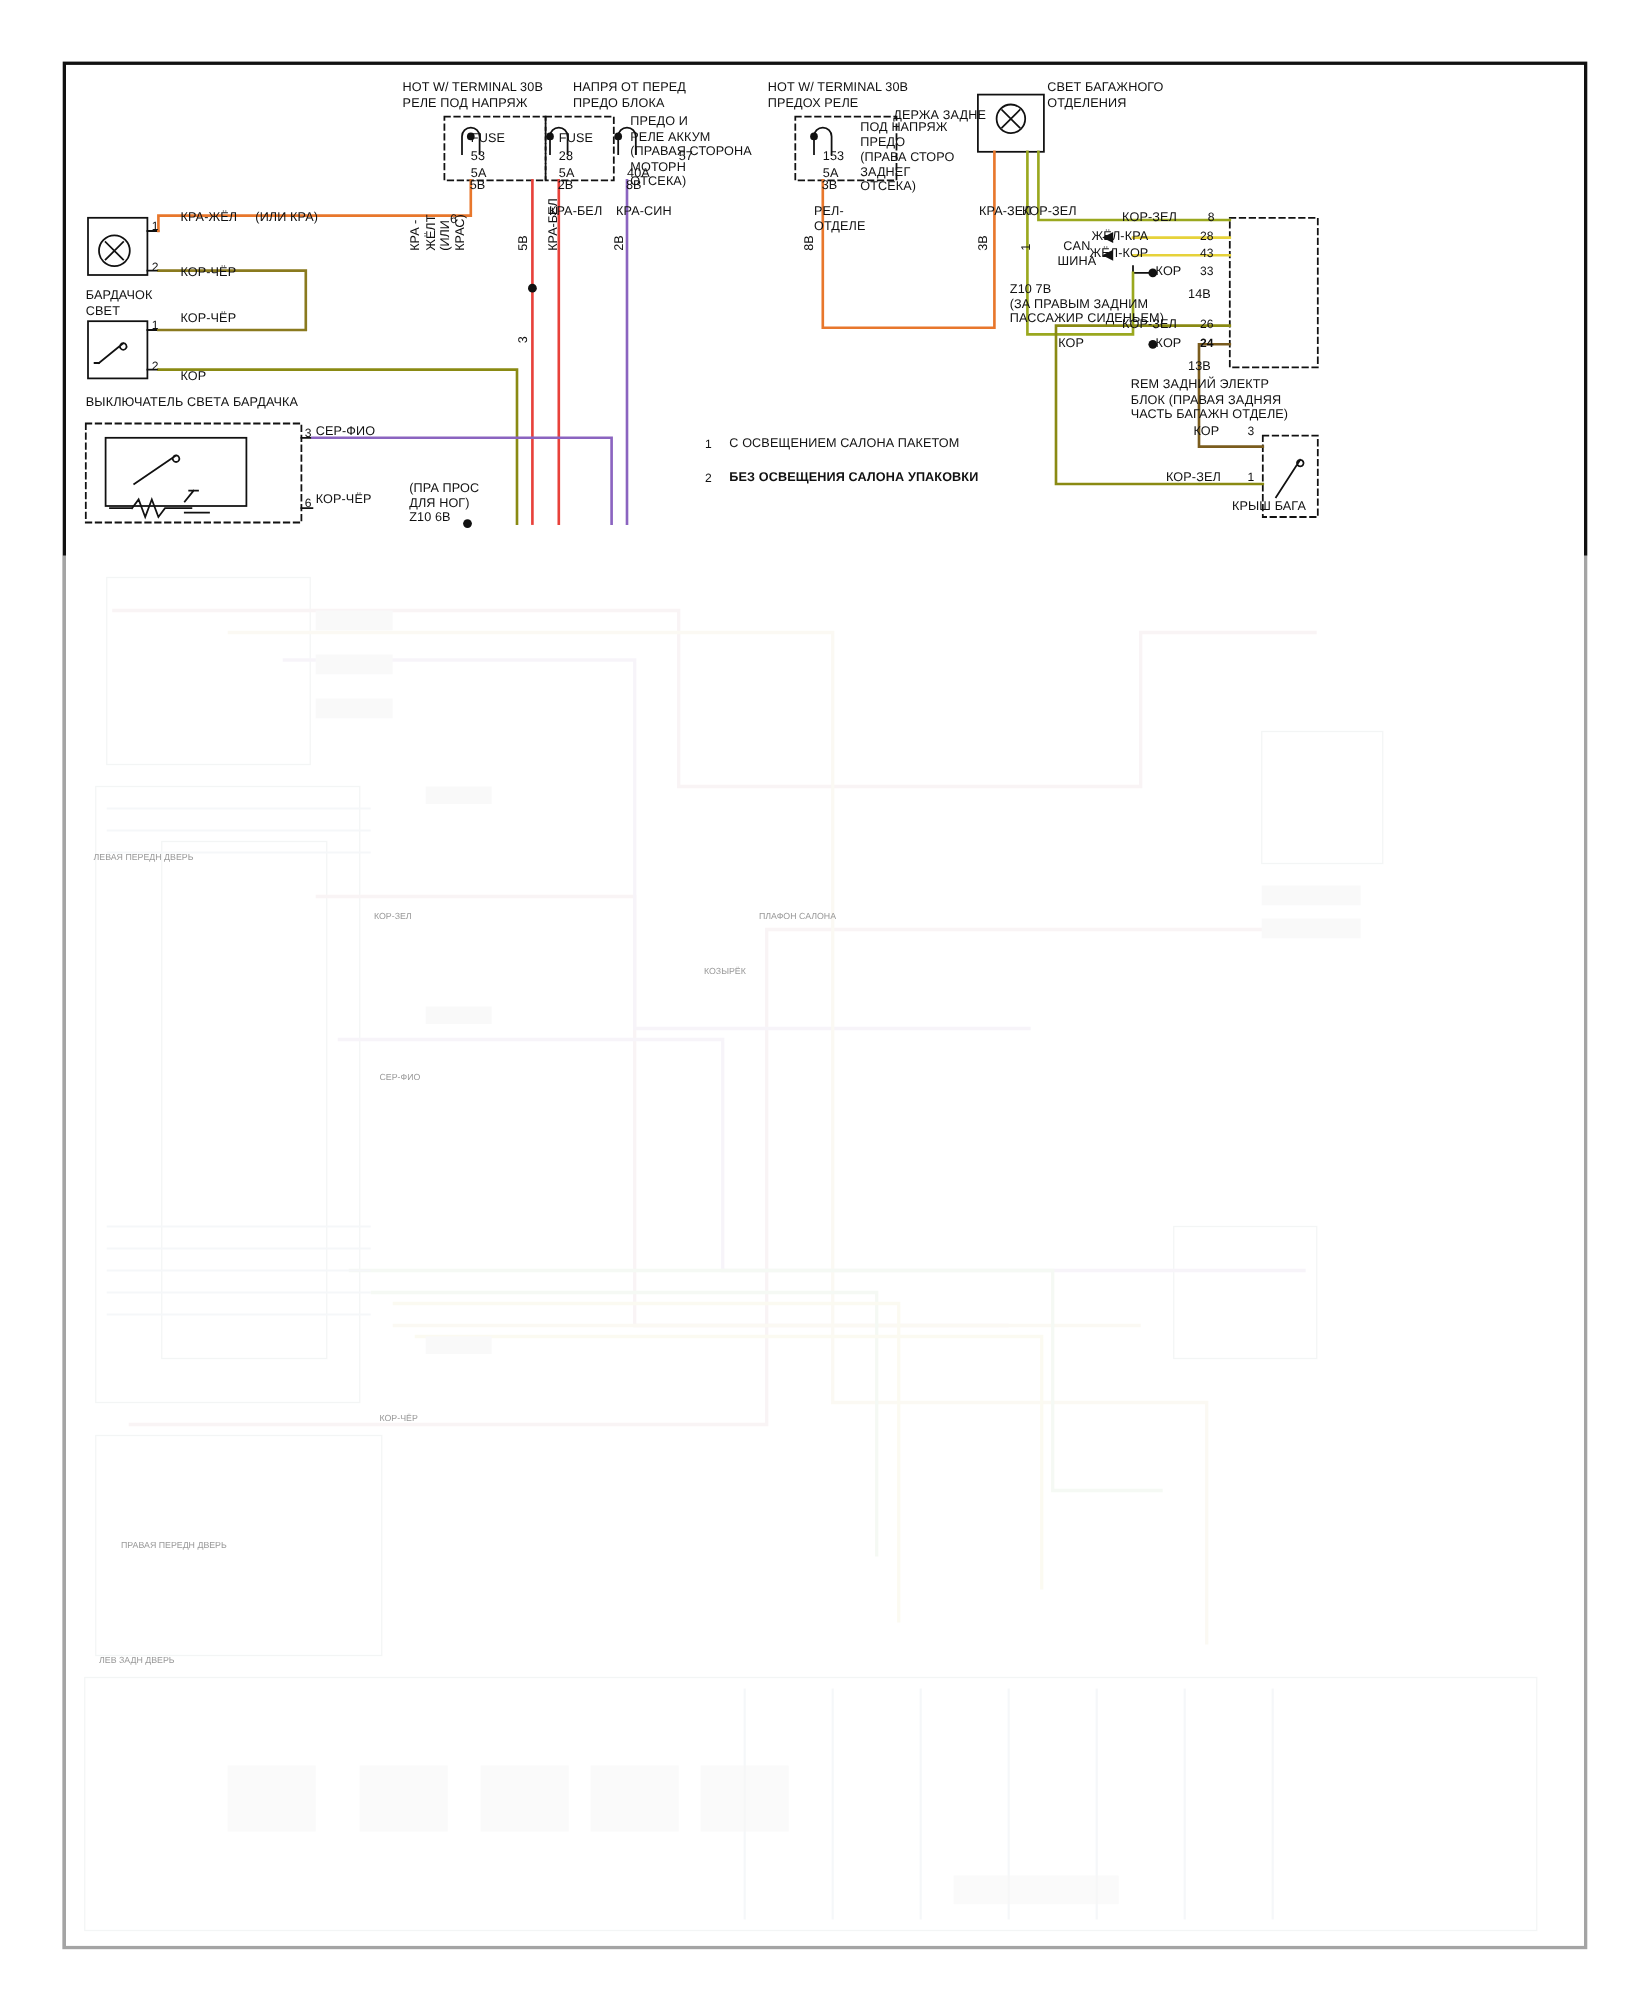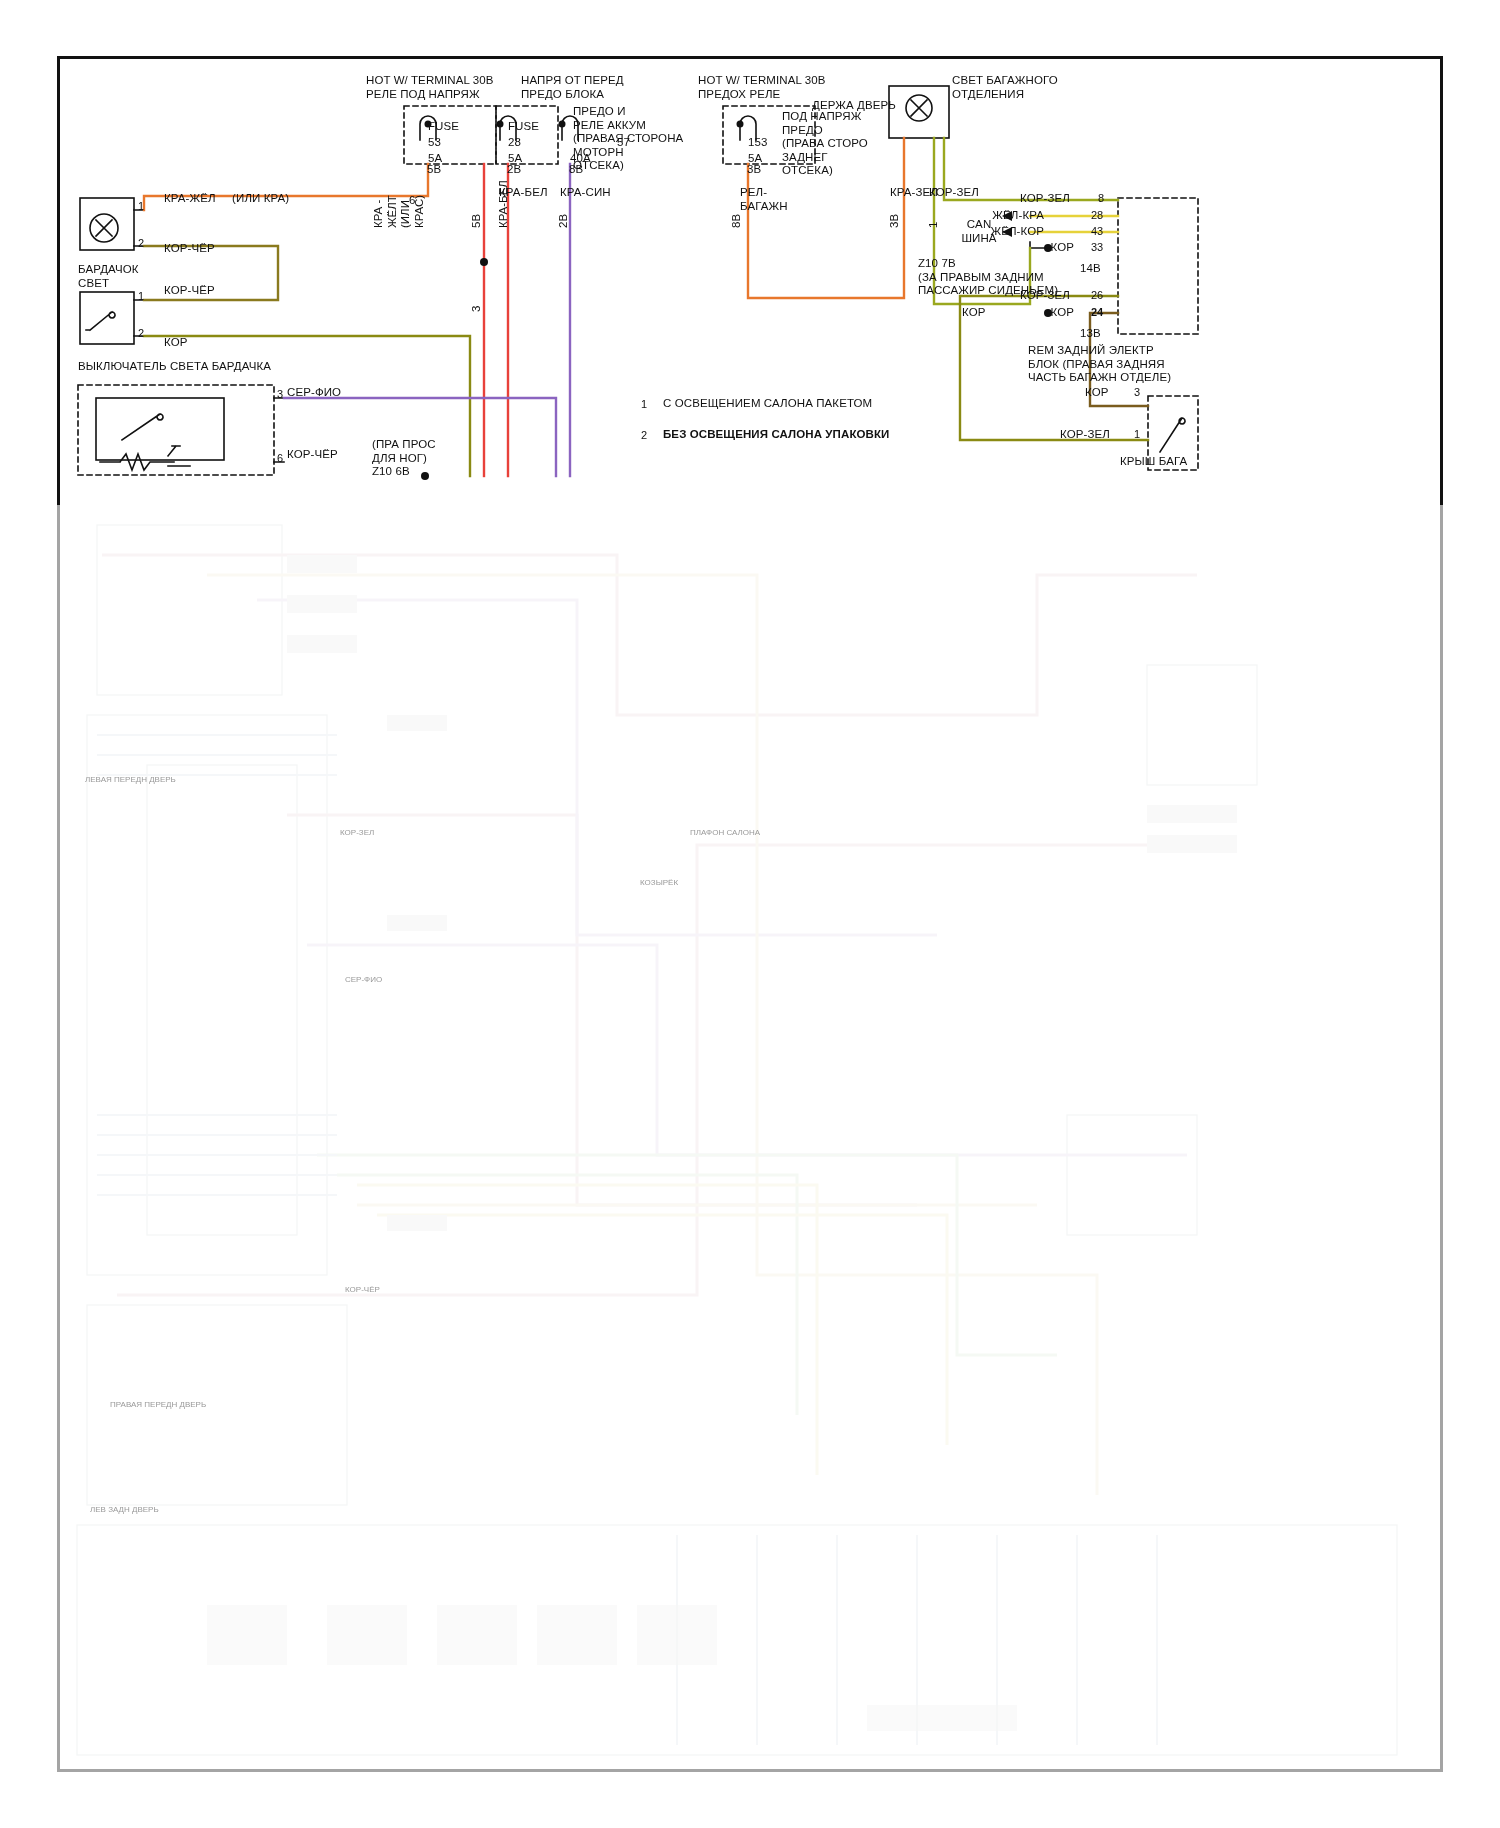--- a/index.html
+++ b/index.html
@@ -192,21 +192,21 @@
 (ПРАВАЯ СТОРОНА
 МОТОРН
 ОТСЕКА)</div>
   <div class="lbl" style="left:698px;top:74px;">HOT W/ TERMINAL 30B
 ПРЕДОХ РЕЛЕ</div>
   <div class="lbl" style="left:782px;top:110px;">ПОД НАПРЯЖ
 ПРЕДО
 (ПРАВА СТОРО
 ЗАДНЕГ
 ОТСЕКА)</div>
-  <div class="lbl" style="left:812px;top:99px;">ДЕРЖА ДВЕРЬ</div>
+  <div class="lbl" style="left:812px;top:99px;">ДЕРЖА ЗАДНЕ</div>
   <div class="lbl" style="left:952px;top:74px;">СВЕТ БАГАЖНОГО
 ОТДЕЛЕНИЯ</div>
 
   <div class="lbl" style="left:428px;top:120px;">FUSE</div>
   <div class="lbl" style="left:428px;top:136px;">53</div>
   <div class="lbl" style="left:428px;top:152px;">5A</div>
 
   <div class="lbl" style="left:508px;top:120px;">FUSE</div>
   <div class="lbl" style="left:508px;top:136px;">28</div>
   <div class="lbl" style="left:508px;top:152px;">5A</div>
@@ -225,21 +225,21 @@
   <div class="lbl" style="left:427px;top:163px;">5B</div>
   <div class="vert" style="left:470px;top:228px;">5B</div>
   <div class="vert" style="left:497px;top:228px;">КРА-БЕЛ</div>
   <div class="lbl" style="left:499px;top:186px;">КРА-БЕЛ</div>
   <div class="lbl" style="left:507px;top:163px;">2B</div>
   <div class="vert" style="left:557px;top:228px;">2B</div>
   <div class="lbl" style="left:560px;top:186px;">КРА-СИН</div>
   <div class="lbl" style="left:569px;top:163px;">8B</div>
   <div class="vert" style="left:730px;top:228px;">8B</div>
   <div class="lbl" style="left:740px;top:186px;">РЕЛ-
-БАГАЖН</div>
+ОТДЕЛЕ</div>
   <div class="lbl" style="left:747px;top:163px;">3B</div>
   <div class="vert" style="left:888px;top:228px;">3B</div>
   <div class="lbl" style="left:890px;top:186px;">КРА-ЗЕЛ</div>
   <div class="vert" style="left:927px;top:228px;">1</div>
   <div class="lbl" style="left:929px;top:186px;">КОР-ЗЕЛ</div>
   <div class="vert" style="left:470px;top:312px;">3</div>
 
   <div class="lbl" style="left:78px;top:263px;">БАРДАЧОК
 СВЕТ</div>
   <div class="lbl" style="left:78px;top:360px;">ВЫКЛЮЧАТЕЛЬ СВЕТА БАРДАЧКА</div>

